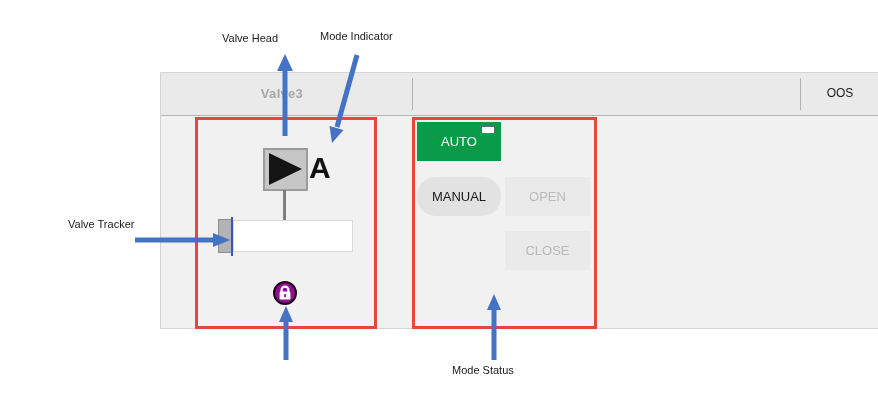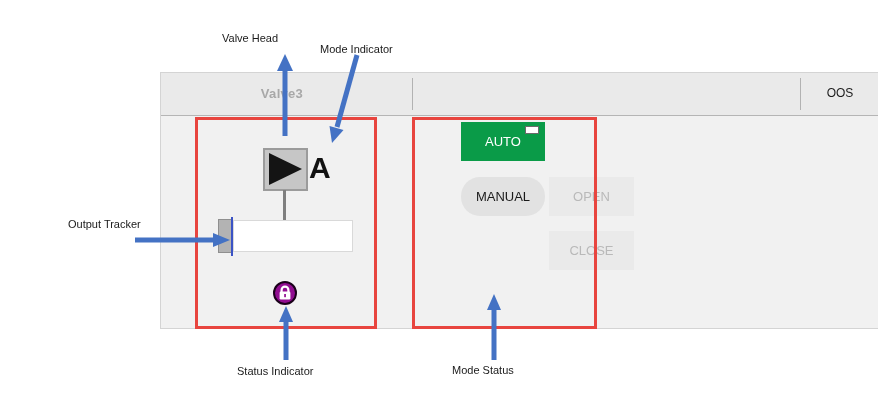--- a/index.html
+++ b/index.html
@@ -48,38 +48,37 @@
     position:absolute;left:233px;top:220px;width:120px;height:32px;
     background:#ffffff;border:1px solid #d9d9d9;box-sizing:border-box;
     font-family:"Liberation Sans",sans-serif;font-size:13px;padding:0 4px;outline:none;
   }
   .lock-wrap{position:absolute;left:272px;top:280px;width:26px;height:26px;}
   
   .mode-btn{
     position:absolute;display:flex;align-items:center;justify-content:center;
     font-size:13px;border:none;cursor:pointer;box-sizing:border-box;
     font-family:"Liberation Sans",sans-serif;
-    margin-left:44px;
   }
   .btn-auto{left:417px;top:122px;width:84px;height:39px;background:var(--auto-green,#0a9b48);color:#ffffff;}
   .btn-auto .lamp{
     position:absolute;left:64px;top:4px;width:14px;height:8px;
     background:#ffffff;border:1px solid #6a6a6a;box-sizing:border-box;
   }
   .btn-manual{left:417px;top:177px;width:84px;height:39px;background:#e2e2e2;color:#1a1a1a;border-radius:19px;}
   .btn-open{left:505px;top:177px;width:85px;height:39px;background:#eaeaea;color:#b9b9b9;}
   .btn-close{left:505px;top:231px;width:85px;height:39px;background:#eaeaea;color:#b9b9b9;}
   
   .hl-box{position:absolute;border:3px solid var(--highlight-box,#e8453f);box-sizing:border-box;background:transparent;}
   .hl-valve{left:195px;top:117px;width:182px;height:212px;}
   .hl-buttons{left:412px;top:117px;width:185px;height:212px;}
   
   .callout{position:absolute;font-size:11px;font-weight:normal;color:#1a1a1a;white-space:nowrap;}
   .lbl-valve-head{left:222px;top:32px;}
-  .lbl-mode-indicator{left:320px;top:43px;text-align:center;}
+  .lbl-mode-indicator{left:320px;top:30px;text-align:center;}
   .lbl-output-tracker{left:68px;top:218px;}
   .lbl-status-indicator{left:237px;top:365px;}
   .lbl-mode-buttons{left:452px;top:364px;}
   .arrow-svg{position:absolute;overflow:visible;}
 </style>
 </head>
 <body>
 
 <div class="stage">
 
@@ -125,22 +124,21 @@
   </button>
   <button class="mode-btn btn-open">
     <span>OPEN</span>
   </button>
 
   <div class="hl-box hl-valve"></div>
   <div class="hl-box hl-buttons"></div>
 
   <div class="callout lbl-valve-head">Valve Head</div>
   <div class="callout lbl-mode-indicator">Mode Indicator</div>
-  <div class="callout lbl-output-tracker">Output Tracker</div>
-  <div class="callout lbl-status-indicator">Status Indicator</div>
+  <div class="callout lbl-output-tracker">Valve Tracker</div>
   <div class="callout lbl-mode-buttons">Mode Status</div>
 
   <svg class="arrow-svg" style="left:274px;top:54px;" width="22" height="84" viewBox="0 0 22 84">
     <rect x="8.5" y="14" width="5" height="68" fill="var(--arrow,#4472c4)"></rect>
     <polygon points="11,0 3,17 19,17" fill="var(--arrow,#4472c4)"></polygon>
   </svg>
   <svg class="arrow-svg" style="left:326px;top:53px;" width="36" height="92" viewBox="0 0 36 92">
     <line x1="31" y1="2" x2="11" y2="74" stroke="var(--arrow,#4472c4)" stroke-width="5"></line>
     <polygon points="6,90 17.5,77 3.5,73" fill="var(--arrow,#4472c4)"></polygon>
   </svg>

